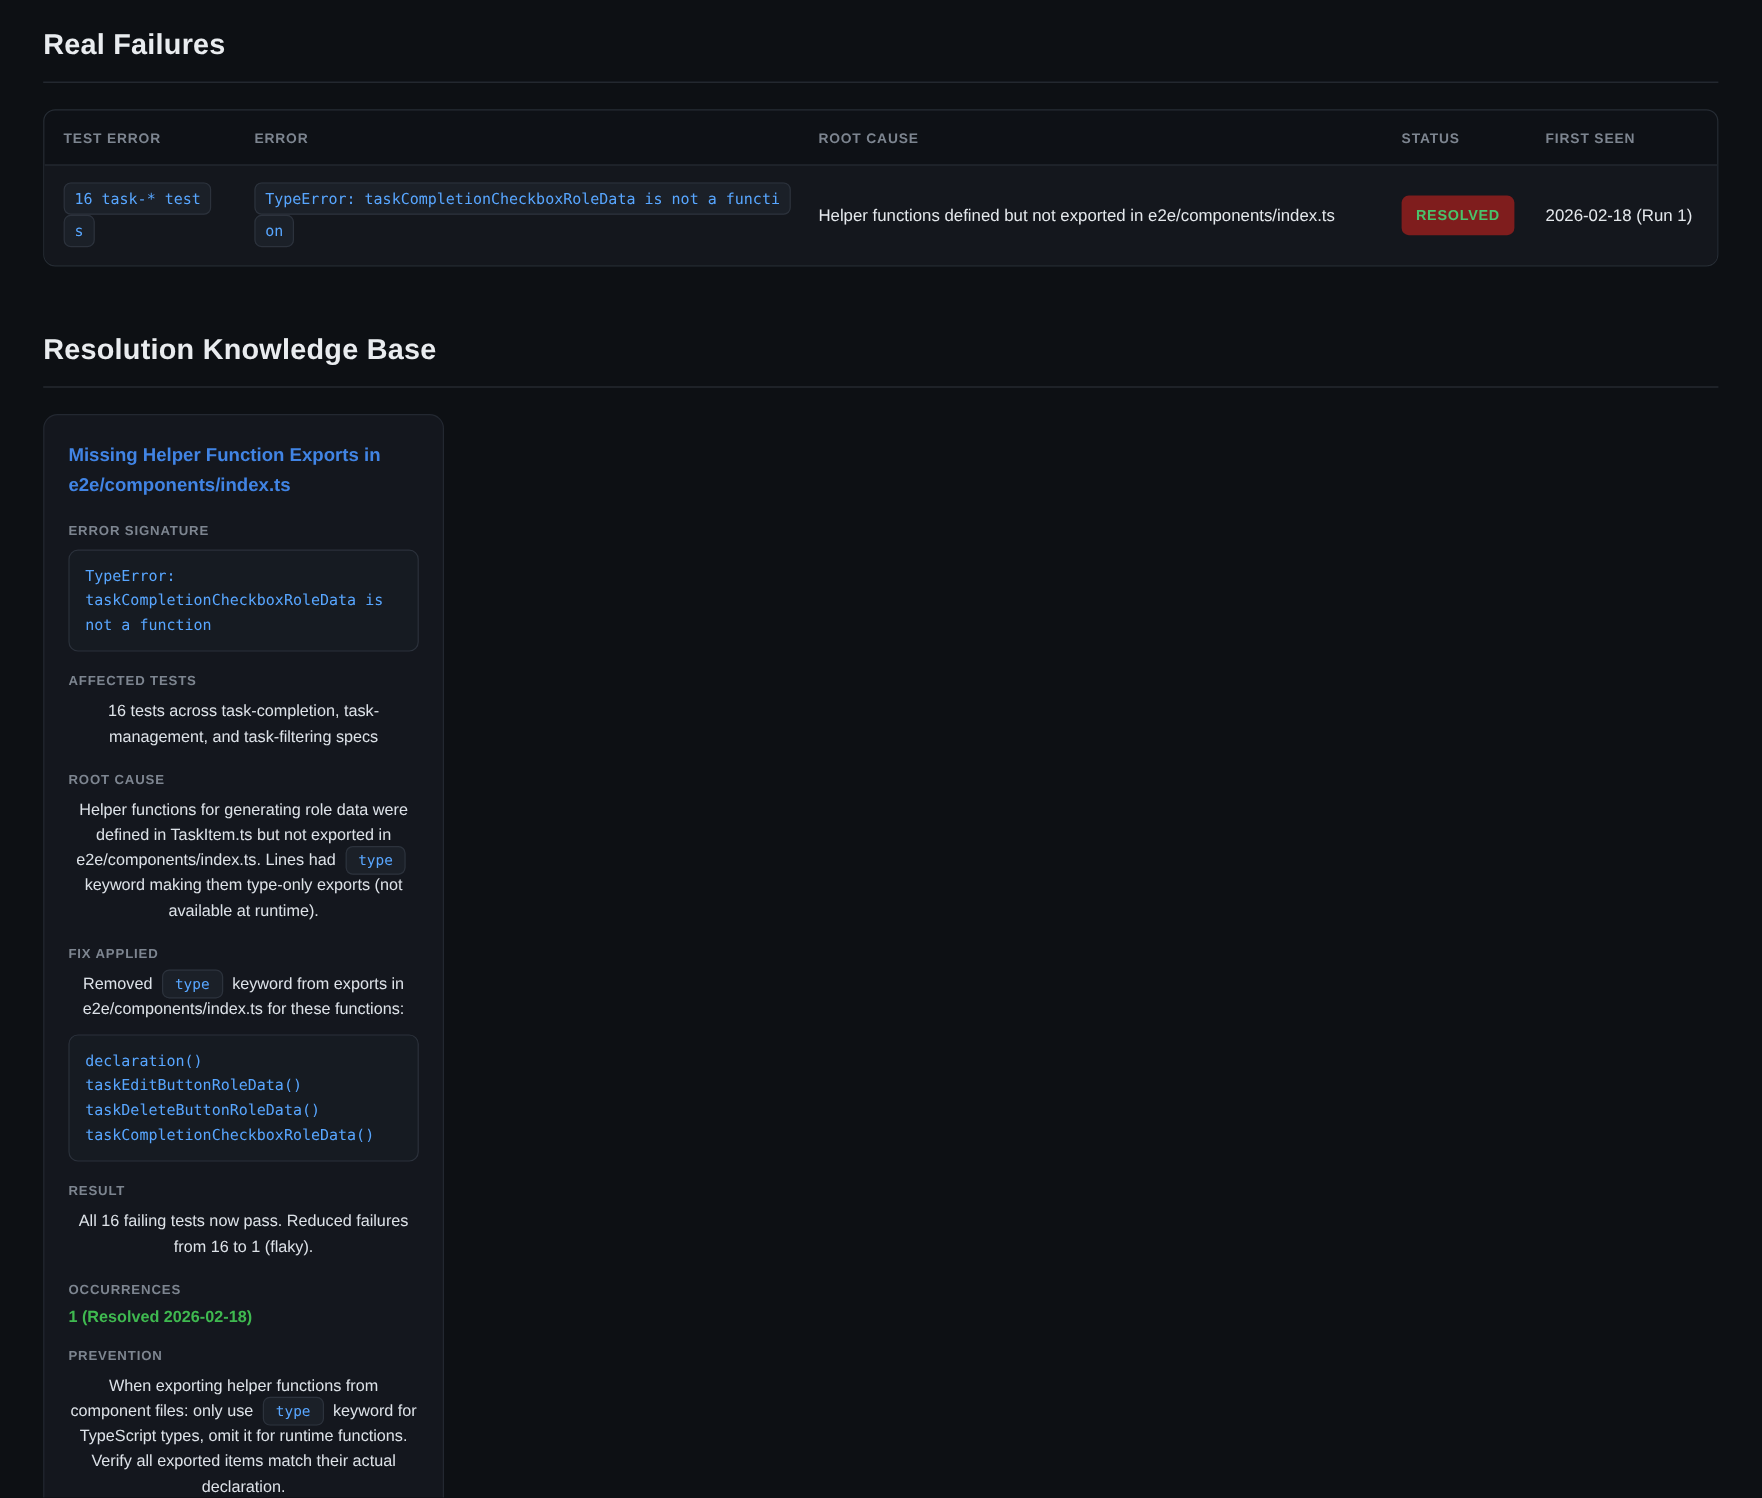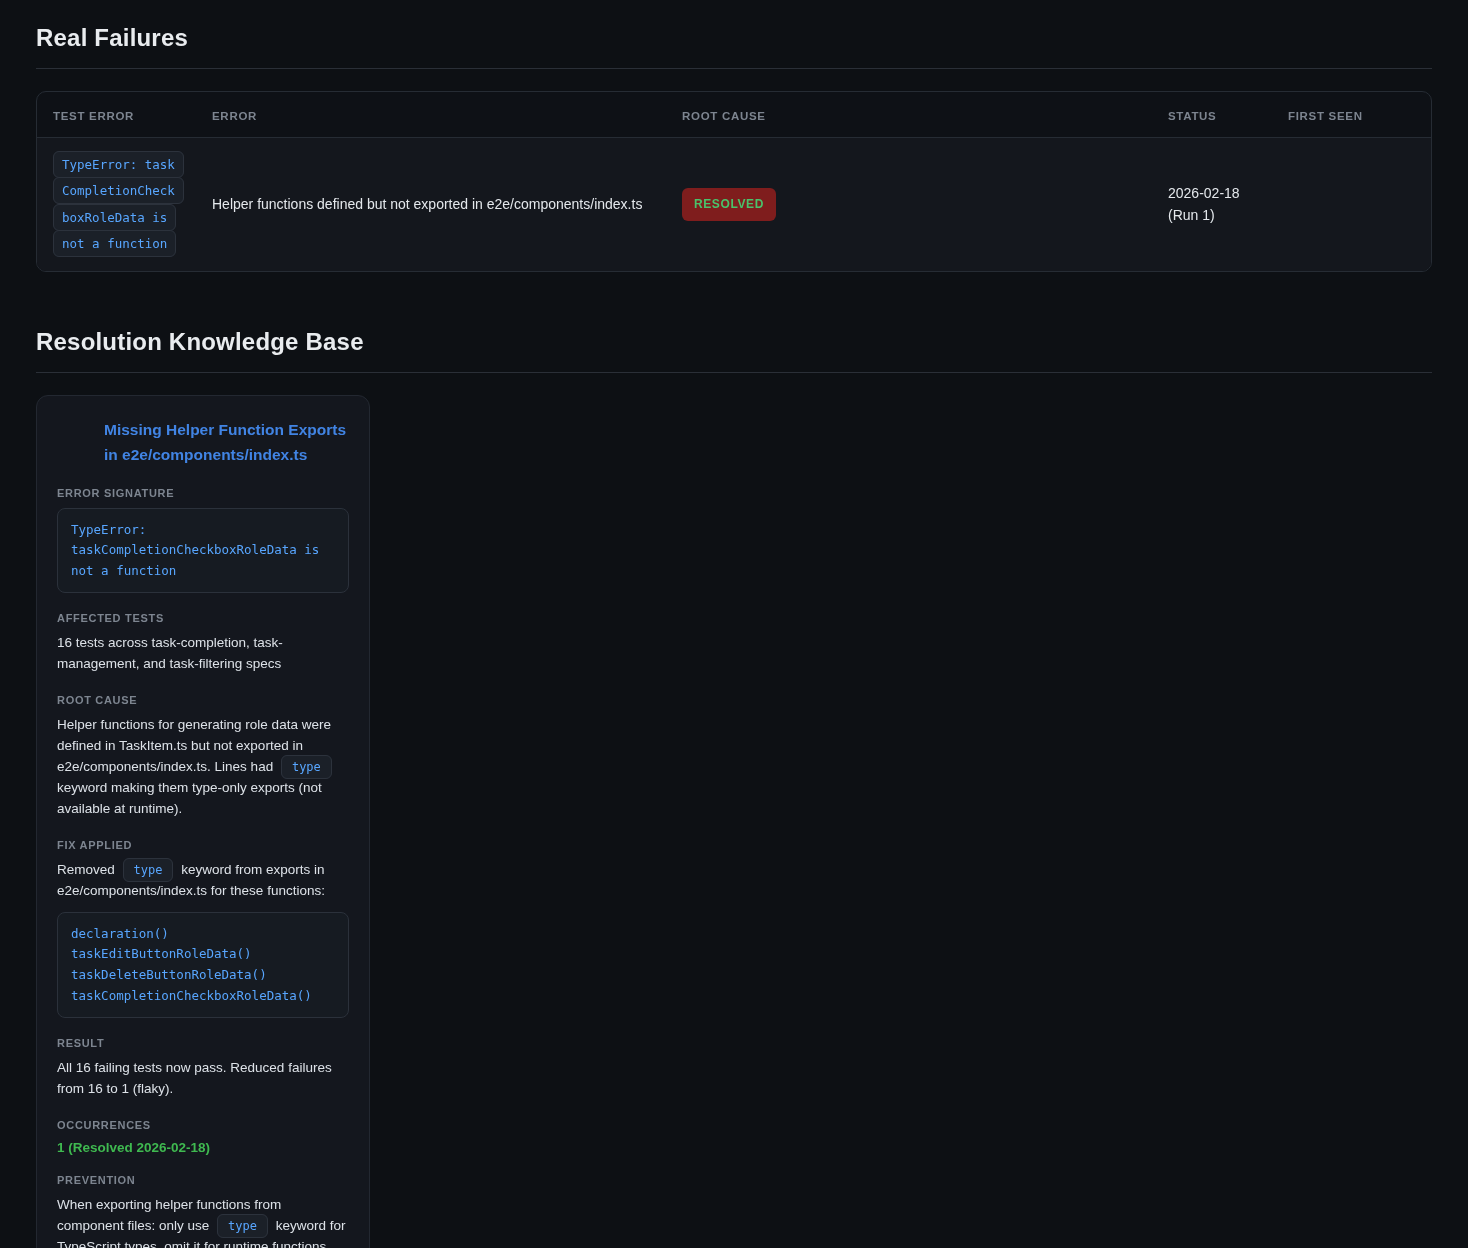--- a/index.html
+++ b/index.html
@@ -87,33 +87,33 @@
     border-radius: 12px;
     padding: 22px 20px 40px 20px;
     margin-top: 22px;
   }
   .kb-title {
     color: #4184e4;
     font-size: 15.5px;
     font-weight: 700;
     line-height: 1.6;
     cursor: pointer;
-    margin-left: 47px;
   }
   .sec-label {
     font-size: 11px;
     font-weight: 700;
     color: #7d8590;
     letter-spacing: 0.7px;
     margin: 19px 0 9px 0;
   }
   .sec-text {
     font-size: 13.5px;
     color: #dde2e8;
     line-height: 1.55;
+    text-align: center;
   }
   .code-block {
     background: #161b22;
     border: 1px solid #2b313b;
     border-radius: 8px;
     padding: 11px 13px;
     font-family: "DejaVu Sans Mono", "Liberation Mono", monospace;
     font-size: 12.5px;
     color: #58a6ff;
     line-height: 1.65;
@@ -147,20 +147,23 @@
 <div class="failures-table">
   <div class="t-head">
     <div class="th">TEST ERROR</div>
     <div class="th">ERROR</div>
     <div class="th">ROOT CAUSE</div>
     <div class="th">STATUS</div>
     <div class="th">FIRST SEEN</div>
   </div>
   <div class="t-row">
     <div class="td">
+      <span class="code-chip">16 task-* tests</span>
+    </div>
+    <div class="td">
       <span class="code-chip">TypeError: taskCompletionCheckboxRoleData is not a function</span>
     </div>
     <div class="td">Helper functions defined but not exported in e2e/components/index.ts</div>
     <div class="td">
       <span class="status-badge">RESOLVED</span>
     </div>
     <div class="td">2026-02-18 (Run 1)</div>
   </div>
 </div>
 

